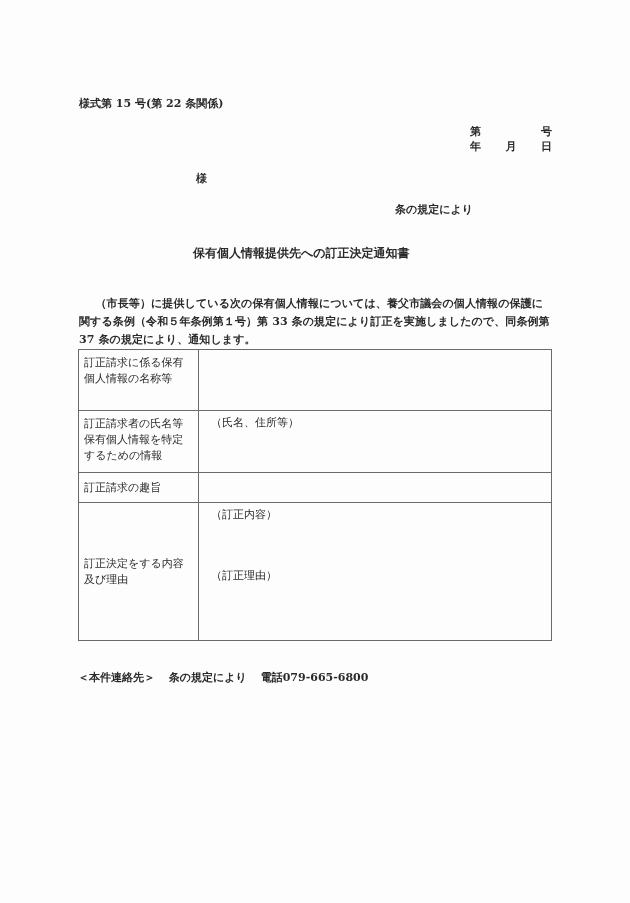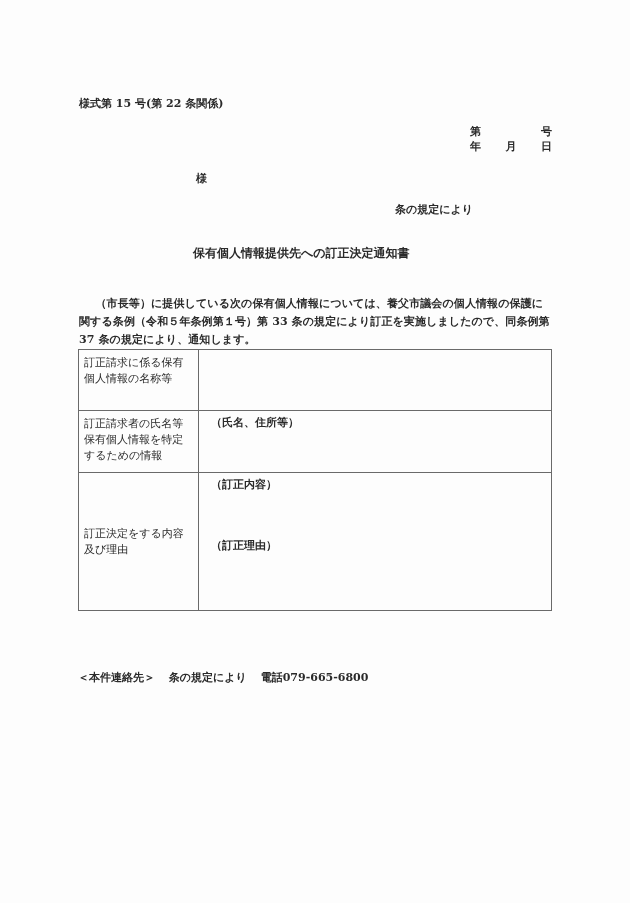--- a/index.html
+++ b/index.html
@@ -20,21 +20,21 @@
   #body-text {
     left: 79px; top: 295px; width: 474px; white-space: normal;
     font-size: 11px; line-height: 18px; text-indent: 1.5em; letter-spacing: 0.1px;
   }
   #info-table {
     position: absolute; left: 78px; top: 349px; width: 474px;
     border-collapse: collapse; font-size: 11px; line-height: 16px; padding-left: 6px;
   }
   #info-table td { border: 1px solid #6a6a6a; vertical-align: top; padding: 0; }
   #info-table td.label { width: 110px; padding: 5px 4px 0 5px; }
-  #info-table td.value { padding: 4px 0 0 12px; font-weight: bold; }
+  #info-table td.value { padding: 4px 0 0 12px; }
   #info-table td.label.mid { vertical-align: middle; padding-top: 0; }
   .r1 { height: 61px; }
   .r2 { height: 62px; }
   .r3 { height: 30px; }
   .r4 { height: 138px; }
   .sub-note { display: block; }
   .sub-gap { display: block; height: 45px; }
   #contact { left: 78px; top: 670px; font-size: 11px; }
   #contact span { margin-right: 10px; }
 </style>
@@ -63,20 +63,24 @@
 <table id="info-table">
   <tbody>
       <tr class="r1">
     <td class="label">訂正請求に係る保有個人情報の名称等</td>
     <td class="value"></td>
   </tr>
   <tr class="r2">
     <td class="label">訂正請求者の氏名等保有個人情報を特定するための情報</td>
     <td class="value">（氏名、住所等）</td>
   </tr>
+  <tr class="r3">
+    <td class="label mid">訂正請求の趣旨</td>
+    <td class="value"></td>
+  </tr>
   <tr class="r4">
     <td class="label mid">訂正決定をする内容及び理由</td>
     <td class="value">
       <span class="sub-note">（訂正内容）</span>
       <span class="sub-gap"></span>
       <span class="sub-note">（訂正理由）</span>
     </td>
   </tr>
 </tbody>
   </table>

